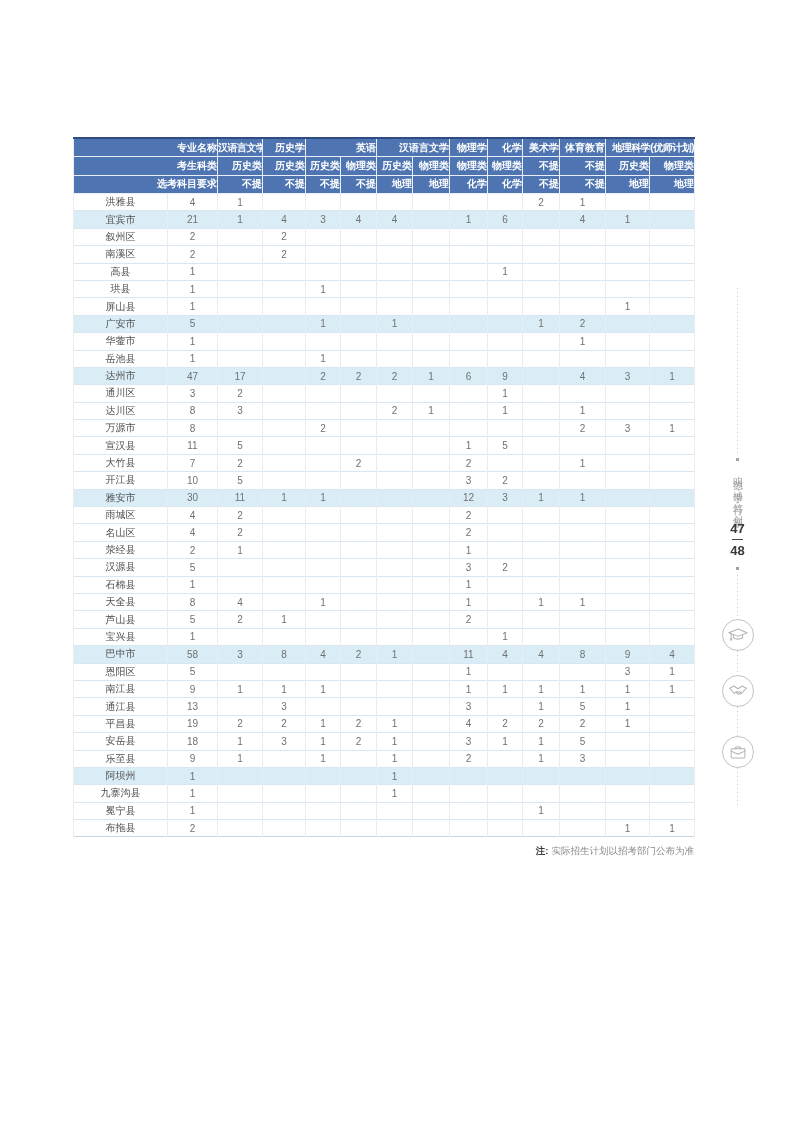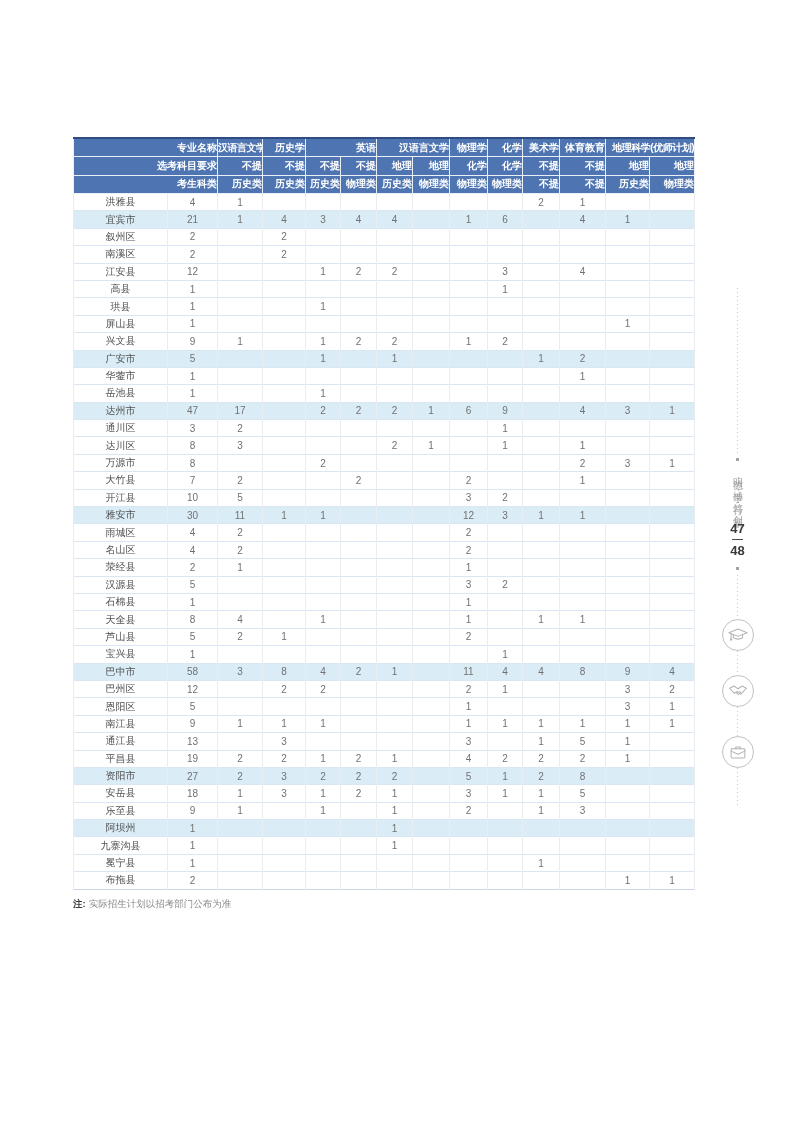--- a/index.html
+++ b/index.html
@@ -18,21 +18,21 @@
         font-size:10px;height:18.5px;border:1px solid #e9eef7;
         white-space:nowrap;overflow:hidden;text-align:right;vertical-align:middle;
         letter-spacing:0px;}
   thead th.tight{font-size:10px;letter-spacing:-0.5px;}
   tbody td{height:17.4px;border-top:1px solid var(--grid-h);
         border-left:1px solid var(--grid-v);border-right:1px solid var(--grid-v);
         font-size:10px;color:var(--num);text-align:center;vertical-align:middle;
         white-space:nowrap;overflow:hidden;}
   tbody td.name{color:var(--txt);}
   tbody tr.hl td{background:var(--hl);}
-  .note{margin-top:8px;font-size:9.5px;color:#8a8a8a;}
+  .note{margin-top:8px;font-size:9.5px;color:#8a8a8a;text-align:right;}
   .note b{color:#3c3c3c;margin-right:3px;}
   
   .side{position:absolute;left:721px;top:288px;width:33px;
         display:flex;flex-direction:column;align-items:center;}
   .dots{width:1px;background:repeating-linear-gradient(to bottom,#c7c7c7 0 1px,transparent 1px 4px);}
   .sq{width:3px;height:3px;background:#a3a3a3;margin:5px 0;}
   .motto{writing-mode:vertical-rl;font-size:10px;color:var(--muted);
          letter-spacing:3px;margin:4px 0;}
   .pages{display:flex;flex-direction:column;align-items:center;gap:3px;
          font-size:13px;font-weight:bold;color:#3a3a3a;margin:4px 0;}
@@ -69,49 +69,49 @@
           <th>历史学</th>
           <th colspan="2">英语</th>
           <th colspan="2">汉语言文学</th>
           <th>物理学</th>
           <th>化学</th>
           <th>美术学</th>
           <th>体育教育</th>
           <th colspan="2" class="tight">地理科学(优师计划)</th>
         </tr>
         <tr>
+          <th colspan="2">考生科类</th>
+          <th>历史类</th>
+          <th>历史类</th>
+          <th>历史类</th>
+          <th>物理类</th>
+          <th>历史类</th>
+          <th>物理类</th>
+          <th>物理类</th>
+          <th>物理类</th>
+          <th>不提</th>
+          <th>不提</th>
+          <th>历史类</th>
+          <th>物理类</th>
+        </tr>
+        <tr>
           <th colspan="2">选考科目要求</th>
           <th>不提</th>
           <th>不提</th>
           <th>不提</th>
           <th>不提</th>
           <th>地理</th>
           <th>地理</th>
           <th>化学</th>
           <th>化学</th>
           <th>不提</th>
           <th>不提</th>
           <th>地理</th>
           <th>地理</th>
         </tr>
-        <tr>
-          <th colspan="2">考生科类</th>
-          <th>历史类</th>
-          <th>历史类</th>
-          <th>历史类</th>
-          <th>物理类</th>
-          <th>历史类</th>
-          <th>物理类</th>
-          <th>物理类</th>
-          <th>物理类</th>
-          <th>不提</th>
-          <th>不提</th>
-          <th>历史类</th>
-          <th>物理类</th>
-        </tr>
       </thead>
     <tbody id="tbody">
         <tr>
           <td class="name">洪雅县</td>
           <td>4</td>
           <td>1</td>
           <td></td>
           <td></td>
           <td></td>
           <td></td>
@@ -165,36 +165,20 @@
           <td></td>
           <td></td>
           <td></td>
           <td></td>
           <td></td>
           <td></td>
           <td></td>
           <td></td>
         </tr>
         <tr>
-          <td class="name">江安县</td>
-          <td>12</td>
-          <td></td>
-          <td></td>
-          <td>1</td>
-          <td>2</td>
-          <td>2</td>
-          <td></td>
-          <td></td>
-          <td>3</td>
-          <td></td>
-          <td>4</td>
-          <td></td>
-          <td></td>
-        </tr>
-        <tr>
           <td class="name">高县</td>
           <td>1</td>
           <td></td>
           <td></td>
           <td></td>
           <td></td>
           <td></td>
           <td></td>
           <td></td>
           <td>1</td>
@@ -226,36 +210,20 @@
           <td></td>
           <td></td>
           <td></td>
           <td></td>
           <td></td>
           <td></td>
           <td></td>
           <td></td>
           <td></td>
           <td>1</td>
-          <td></td>
-        </tr>
-        <tr>
-          <td class="name">兴文县</td>
-          <td>9</td>
-          <td>1</td>
-          <td></td>
-          <td>1</td>
-          <td>2</td>
-          <td>2</td>
-          <td></td>
-          <td>1</td>
-          <td>2</td>
-          <td></td>
-          <td></td>
-          <td></td>
           <td></td>
         </tr>
         <tr class="hl">
           <td class="name">广安市</td>
           <td>5</td>
           <td></td>
           <td></td>
           <td>1</td>
           <td></td>
           <td>1</td>
@@ -357,20 +325,36 @@
           <td></td>
           <td></td>
           <td></td>
           <td></td>
           <td></td>
           <td>2</td>
           <td>3</td>
           <td>1</td>
         </tr>
         <tr>
+          <td class="name">宣汉县</td>
+          <td>11</td>
+          <td>5</td>
+          <td></td>
+          <td></td>
+          <td></td>
+          <td></td>
+          <td></td>
+          <td>1</td>
+          <td>5</td>
+          <td></td>
+          <td></td>
+          <td></td>
+          <td></td>
+        </tr>
+        <tr>
           <td class="name">大竹县</td>
           <td>7</td>
           <td>2</td>
           <td></td>
           <td></td>
           <td>2</td>
           <td></td>
           <td></td>
           <td>2</td>
           <td></td>
@@ -549,36 +533,20 @@
           <td>1</td>
           <td></td>
           <td>11</td>
           <td>4</td>
           <td>4</td>
           <td>8</td>
           <td>9</td>
           <td>4</td>
         </tr>
         <tr>
-          <td class="name">巴州区</td>
-          <td>12</td>
-          <td></td>
-          <td>2</td>
-          <td>2</td>
-          <td></td>
-          <td></td>
-          <td></td>
-          <td>2</td>
-          <td>1</td>
-          <td></td>
-          <td></td>
-          <td>3</td>
-          <td>2</td>
-        </tr>
-        <tr>
           <td class="name">恩阳区</td>
           <td>5</td>
           <td></td>
           <td></td>
           <td></td>
           <td></td>
           <td></td>
           <td></td>
           <td>1</td>
           <td></td>
@@ -626,36 +594,20 @@
           <td>2</td>
           <td>1</td>
           <td>2</td>
           <td>1</td>
           <td></td>
           <td>4</td>
           <td>2</td>
           <td>2</td>
           <td>2</td>
           <td>1</td>
-          <td></td>
-        </tr>
-        <tr class="hl">
-          <td class="name">资阳市</td>
-          <td>27</td>
-          <td>2</td>
-          <td>3</td>
-          <td>2</td>
-          <td>2</td>
-          <td>2</td>
-          <td></td>
-          <td>5</td>
-          <td>1</td>
-          <td>2</td>
-          <td>8</td>
-          <td></td>
           <td></td>
         </tr>
         <tr>
           <td class="name">安岳县</td>
           <td>18</td>
           <td>1</td>
           <td>3</td>
           <td>1</td>
           <td>2</td>
           <td>1</td>

